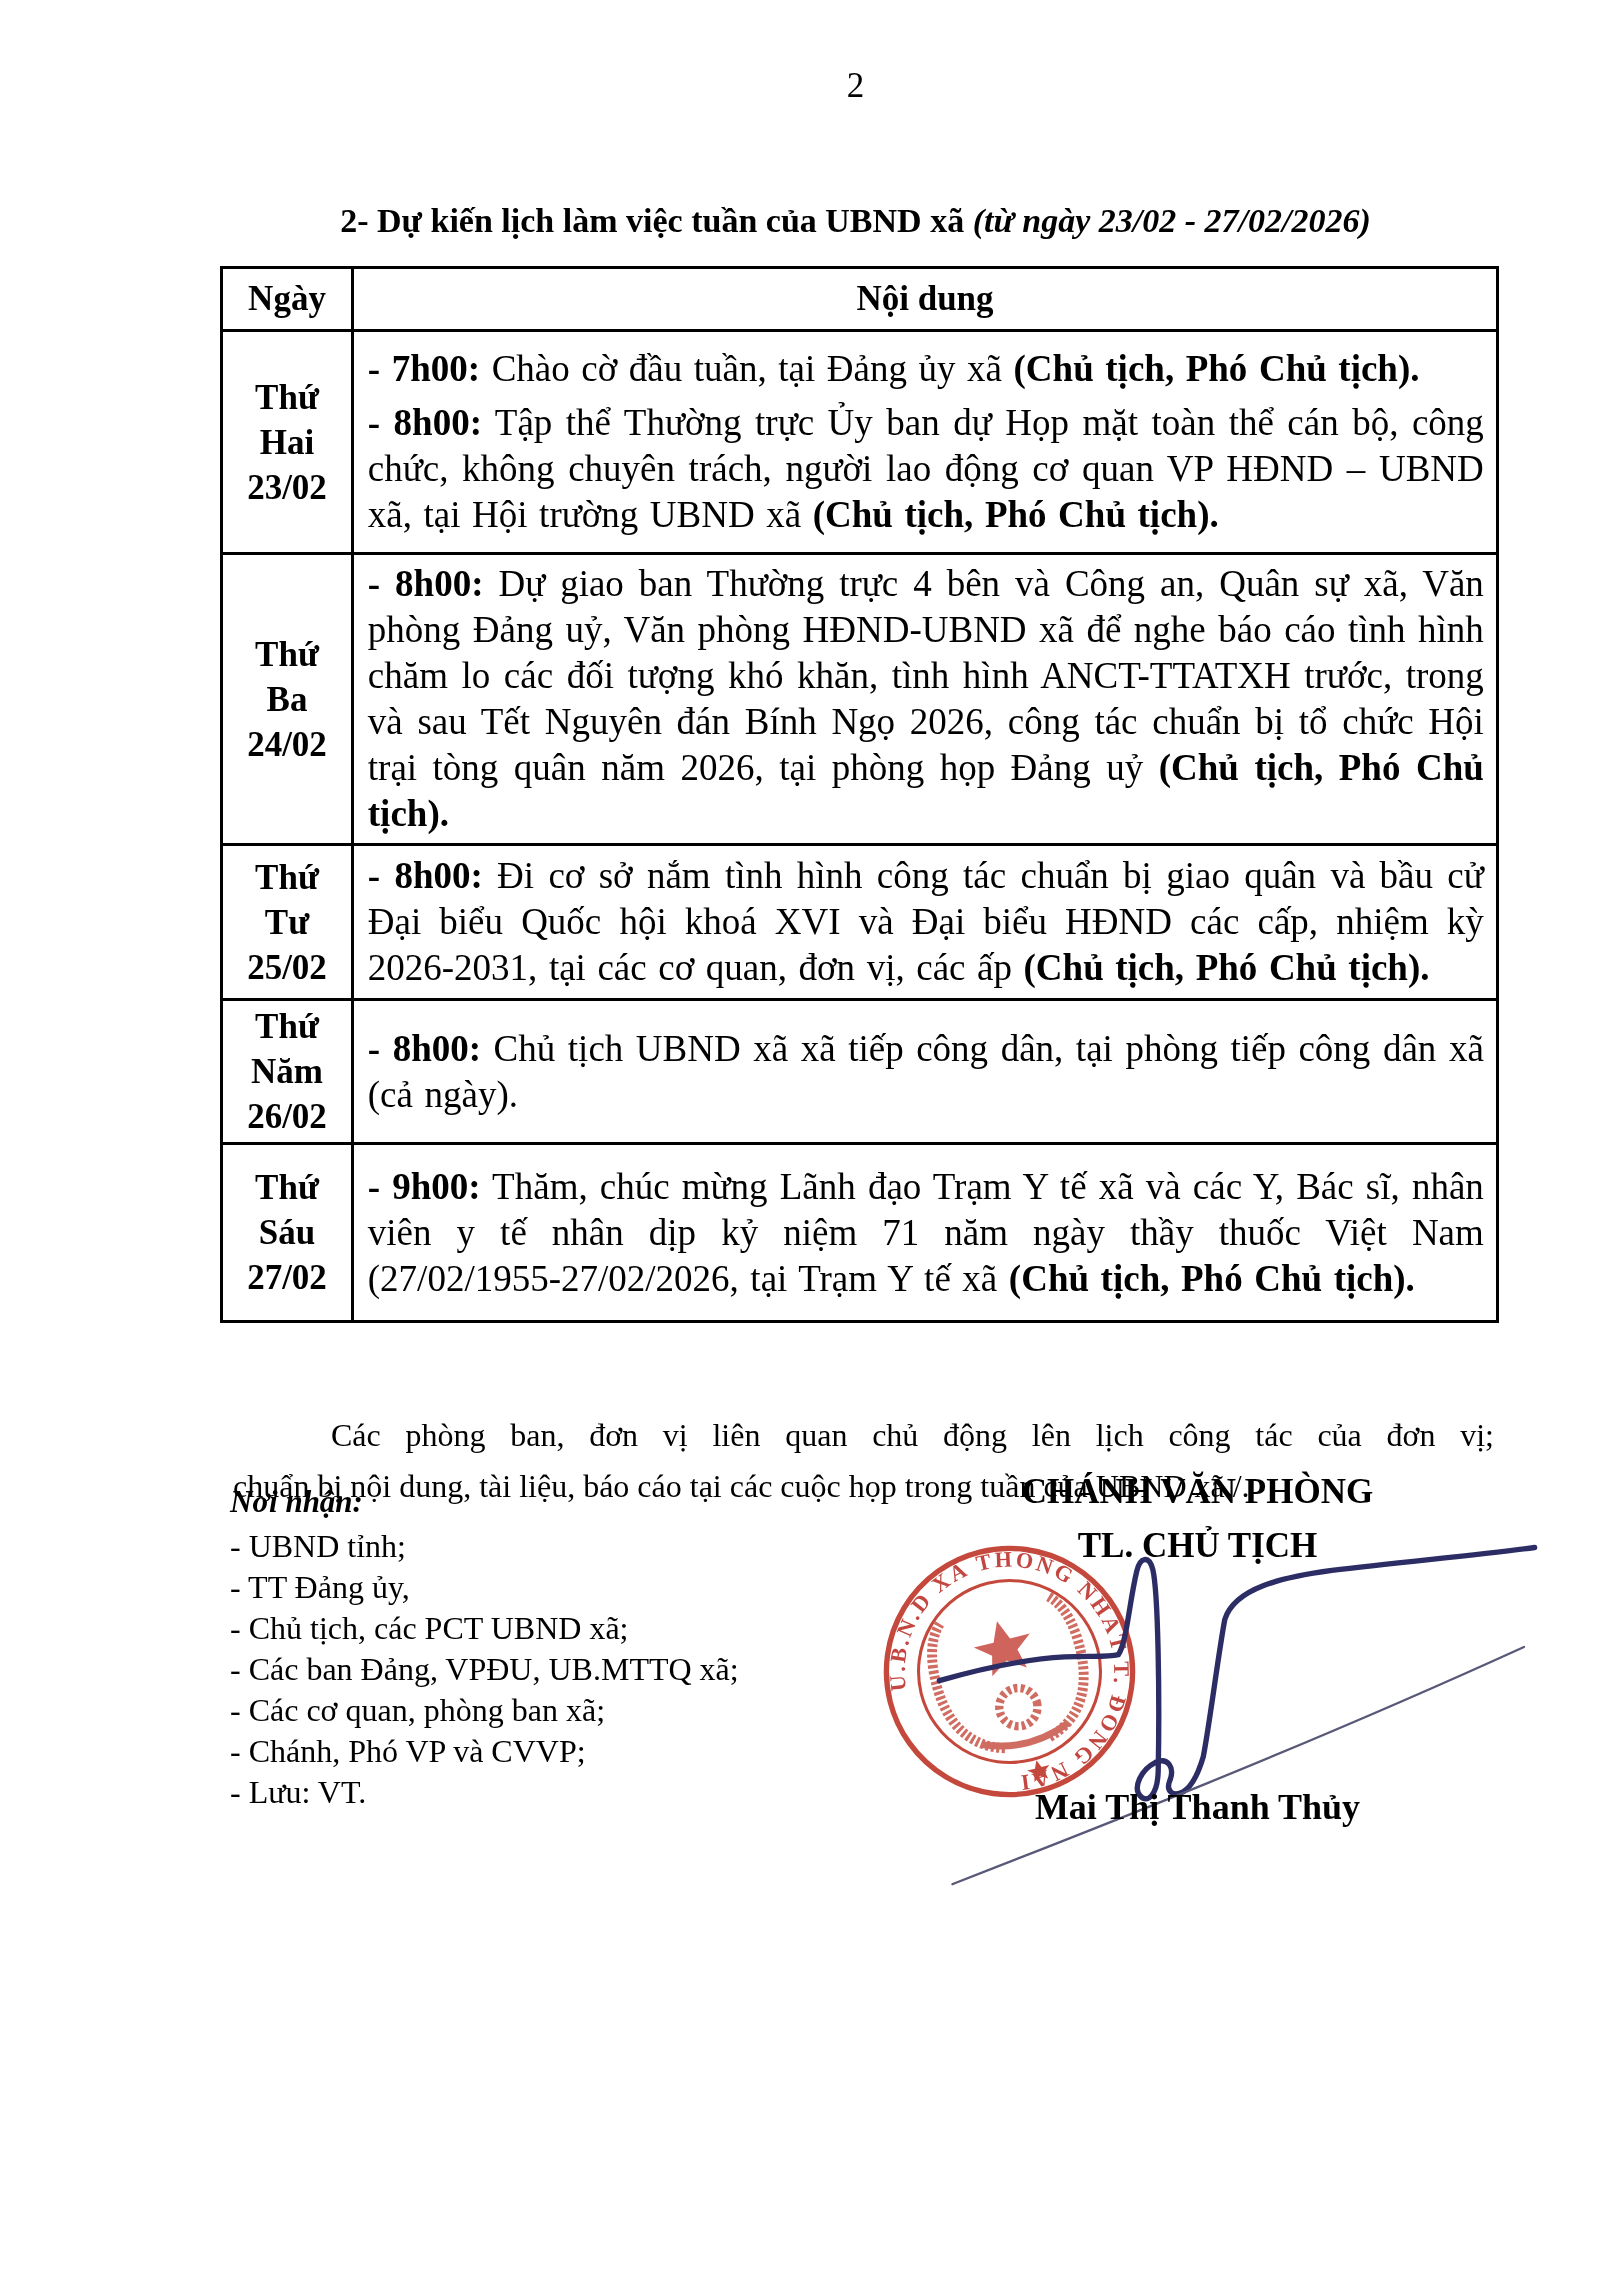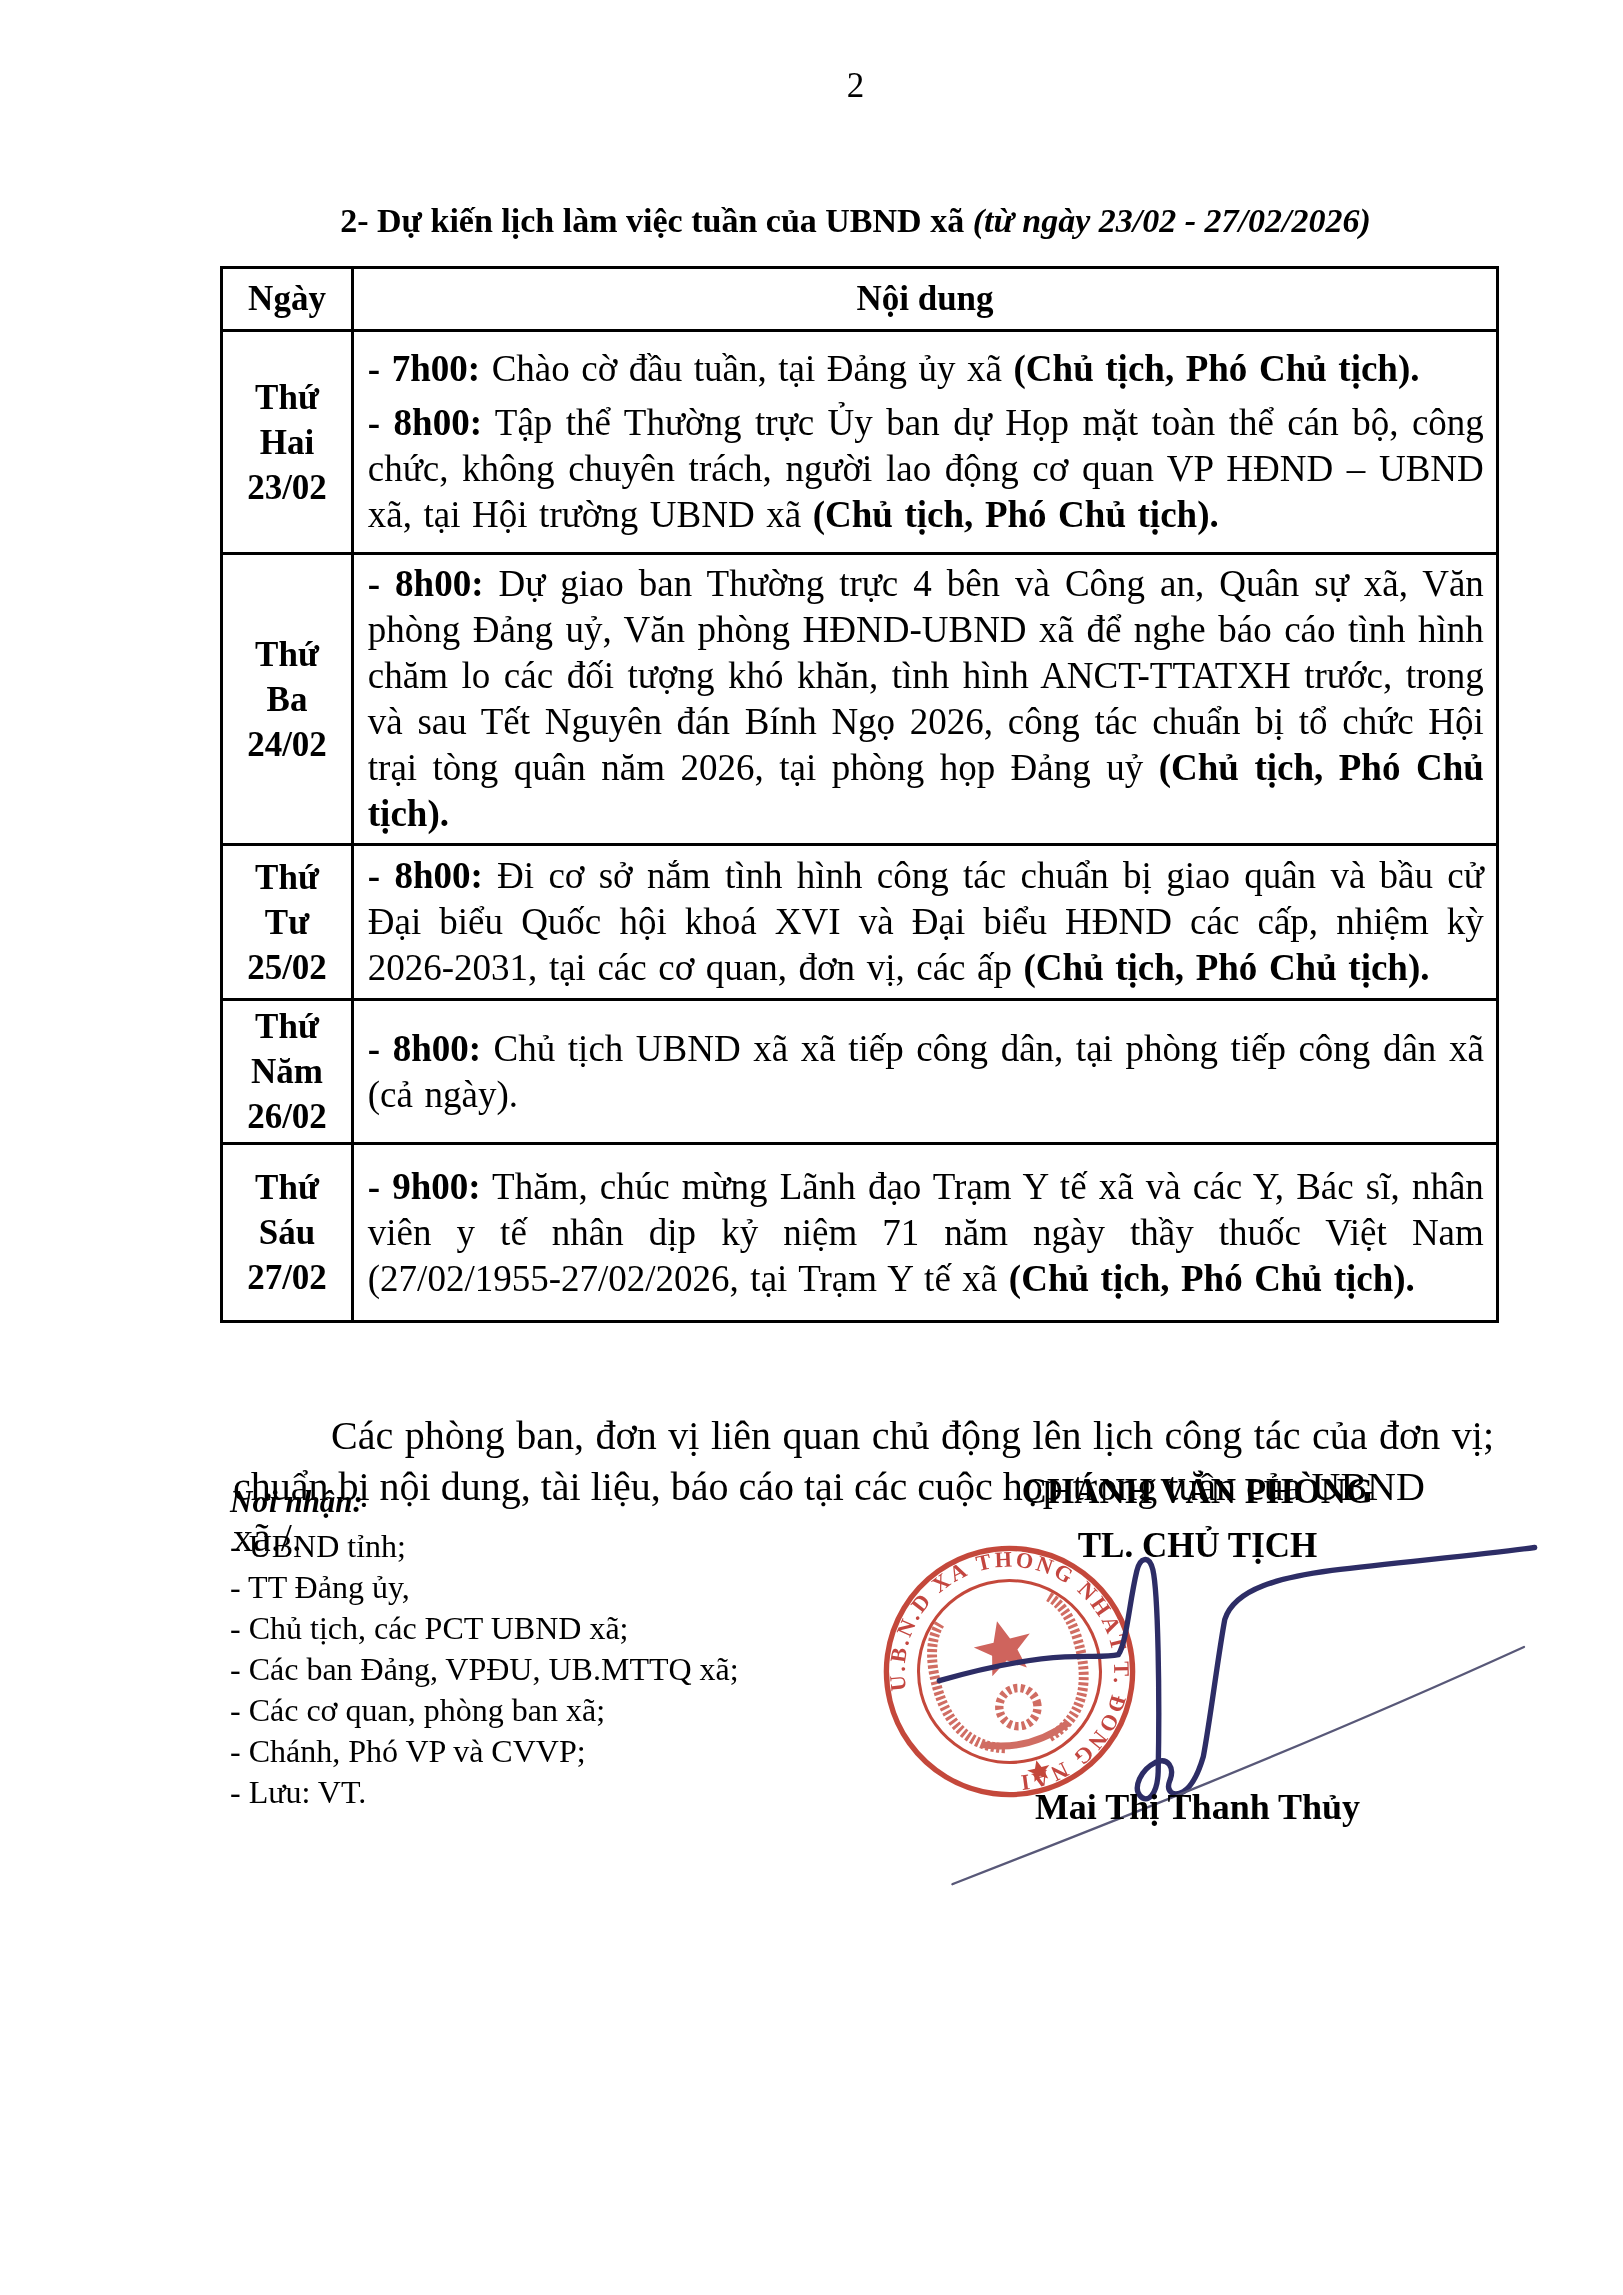--- a/index.html
+++ b/index.html
@@ -41,21 +41,21 @@
   }
   td.content-cell p{margin:0;}
   td.content-cell p + p{margin-top:7.7px;}
   tr.r-mon{height:223px;}
   tr.r-tue{height:283px;}
   tr.r-wed{height:155px;}
   tr.r-thu{height:119px;}
   tr.r-fri{height:178px;}
   .closing{
     position:absolute;left:233px;top:1410px;width:1261px;
-    font-size:40px;line-height:51px;
+    font-size:32px;line-height:51px;
   }
   .closing .cl1{text-align:justify;text-align-last:justify;text-indent:98px;}
   .closing .cl2{text-align:left;}
   .recipients{
     position:absolute;left:230px;top:1484px;width:597px;
   }
   .recipients .label{font-size:31px;font-weight:bold;font-style:italic;}
   .recipients ul{list-style:none;margin:6.1px 0 0 0;padding:0;}
   .recipients li{font-size:32px;line-height:41px;}
   .sig-titles{

